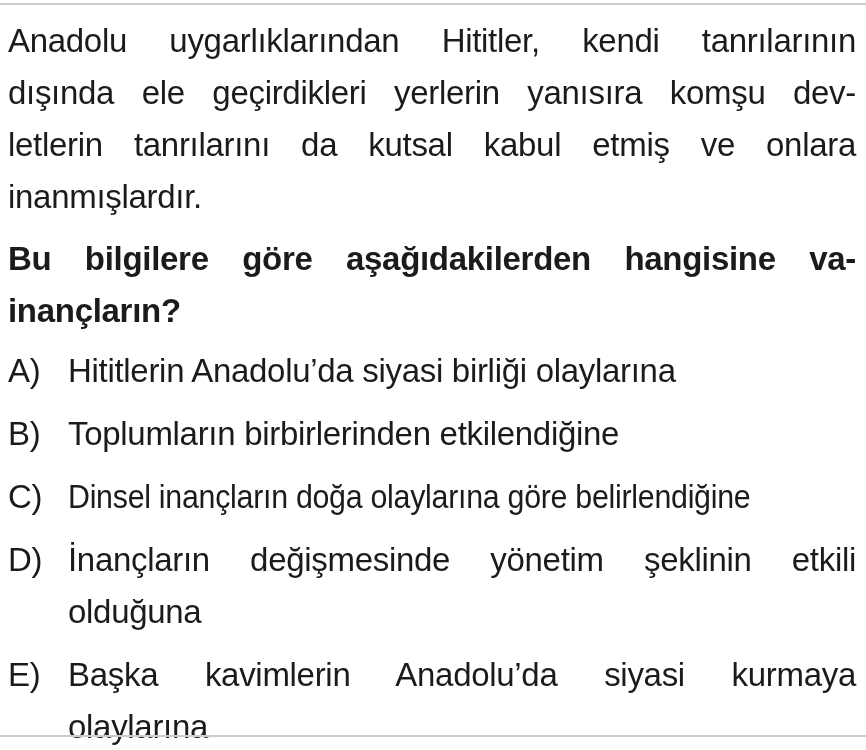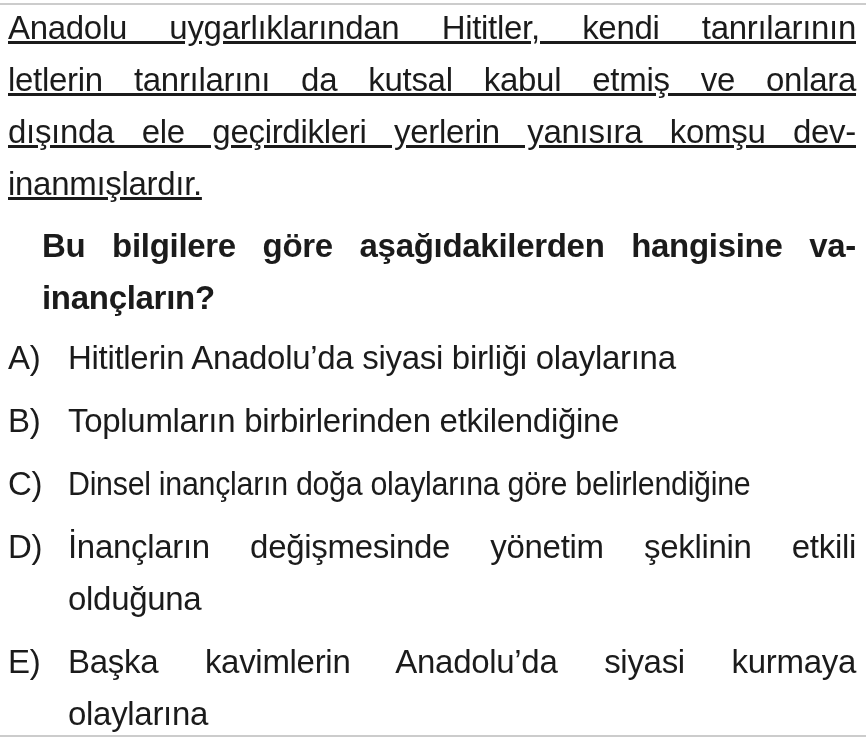--- a/index.html
+++ b/index.html
@@ -32,22 +32,22 @@
     font-size:33px;
     line-height:52px;
     letter-spacing:-0.3px;
     white-space:normal;
   }
   .just{
     text-align:justify;
     text-align-last:justify;
     text-justify:inter-word;
   }
-  .bold{font-weight:bold;margin-left:34px;}
-  .para{margin-top:0;text-decoration:underline;}
+  .bold{font-weight:bold;}
+  .para{margin-top:13px;}
   .question{margin-top:10px;}
   .options{margin-top:8px;}
   .option{
     display:flex;
     align-items:flex-start;
     margin-bottom:11px;
   }
   .letter{
     flex:0 0 60px;
     font-size:33px;
@@ -66,22 +66,22 @@
 </style>
 </head>
 <body>
 
 <div class="rule top"></div>
 
 <div class="page">
 
   <div class="para">
     <div class="line just">Anadolu uygarlıklarından Hititler, kendi tanrılarının</div>
+    <div class="line just">dışında ele geçirdikleri yerlerin yanısıra komşu dev-</div>
     <div class="line just">letlerin tanrılarını da kutsal kabul etmiş ve onlara</div>
-    <div class="line just">dışında ele geçirdikleri yerlerin yanısıra komşu dev-</div>
     <div class="line">inanmışlardır.</div>
   </div>
 
   <div class="question">
     <div class="line just bold">Bu bilgilere göre aşağıdakilerden hangisine va-</div>
     <div class="line bold">inançların?</div>
   </div>
 
   <div class="options">
 

